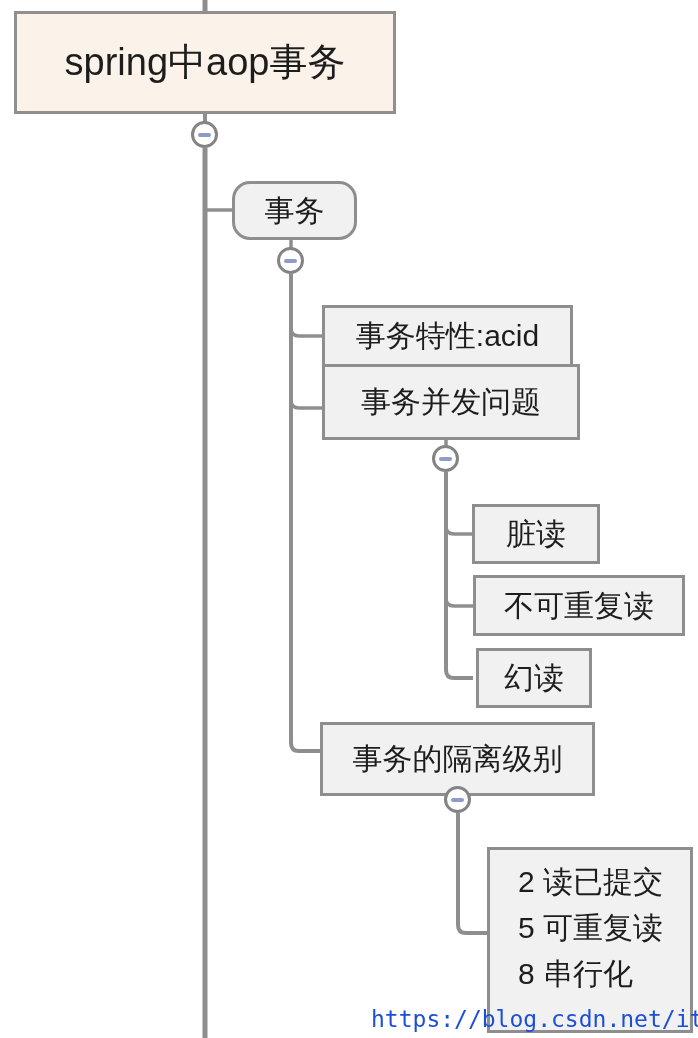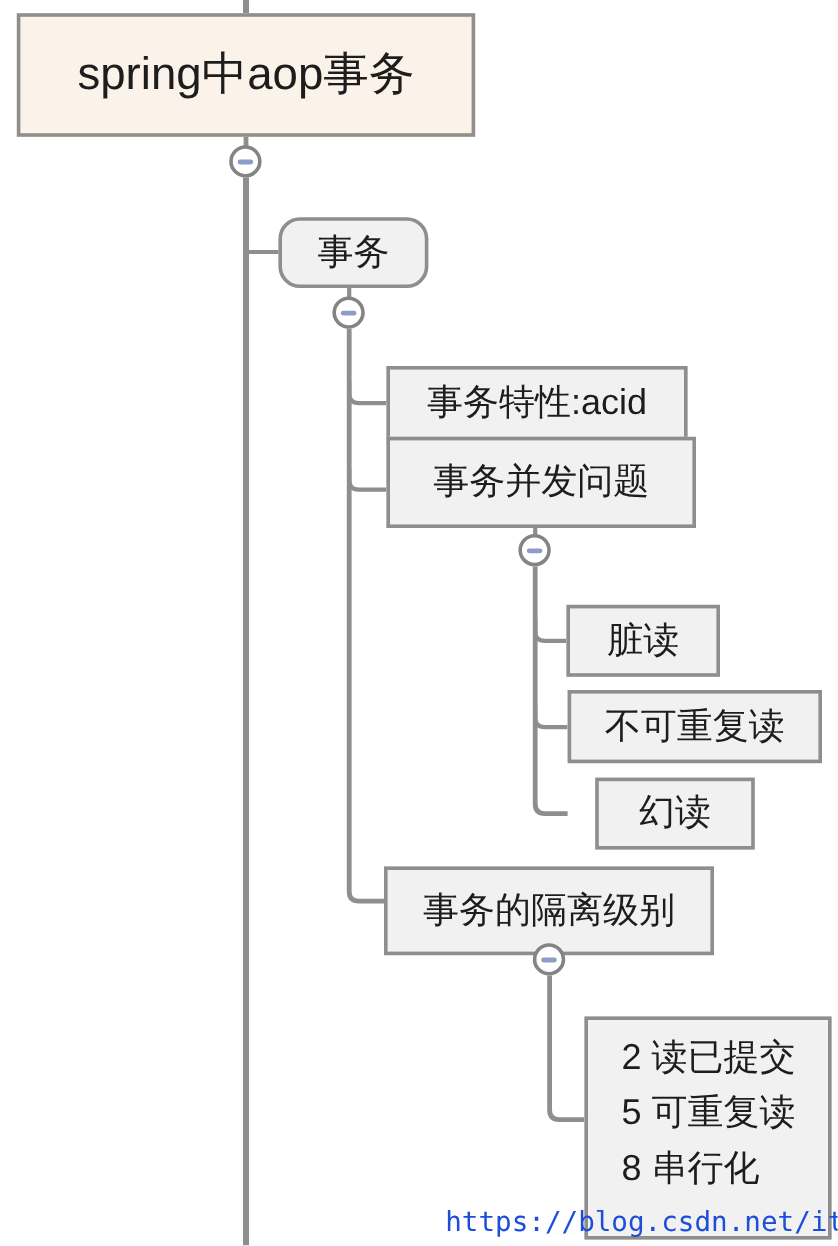--- a/index.html
+++ b/index.html
@@ -36,21 +36,21 @@
     font-family:"DejaVu Sans Mono","Liberation Mono",monospace;
     font-size:23px;color:#1d4ed8;letter-spacing:0px;white-space:nowrap;
   }
   
   #n-root{left:14px;top:11px;width:382px;height:103px;}
   #n-transaction{left:232px;top:181px;width:125px;height:59px;border-radius:18px;}
   #n-acid{left:322px;top:305px;width:251px;height:62px;}
   #n-concurrency{left:322px;top:364px;width:258px;height:76px;}
   #n-dirty{left:472px;top:504px;width:128px;height:60px;}
   #n-nonrepeatable{left:473px;top:575px;width:212px;height:61px;}
-  #n-phantom{left:496px;top:648px;width:133px;height:60px;}
+  #n-phantom{left:476px;top:648px;width:116px;height:60px;}
   #n-isolation{left:320px;top:722px;width:275px;height:74px;}
   #n-levels{left:487px;top:847px;width:206px;height:186px;}
   
   #c-root{left:191px;top:121px;}
   #c-transaction{left:277px;top:247px;}
   #c-concurrency{left:432px;top:445px;}
   #c-isolation{left:444px;top:786px;}
 </style>
 </head>
 <body>

